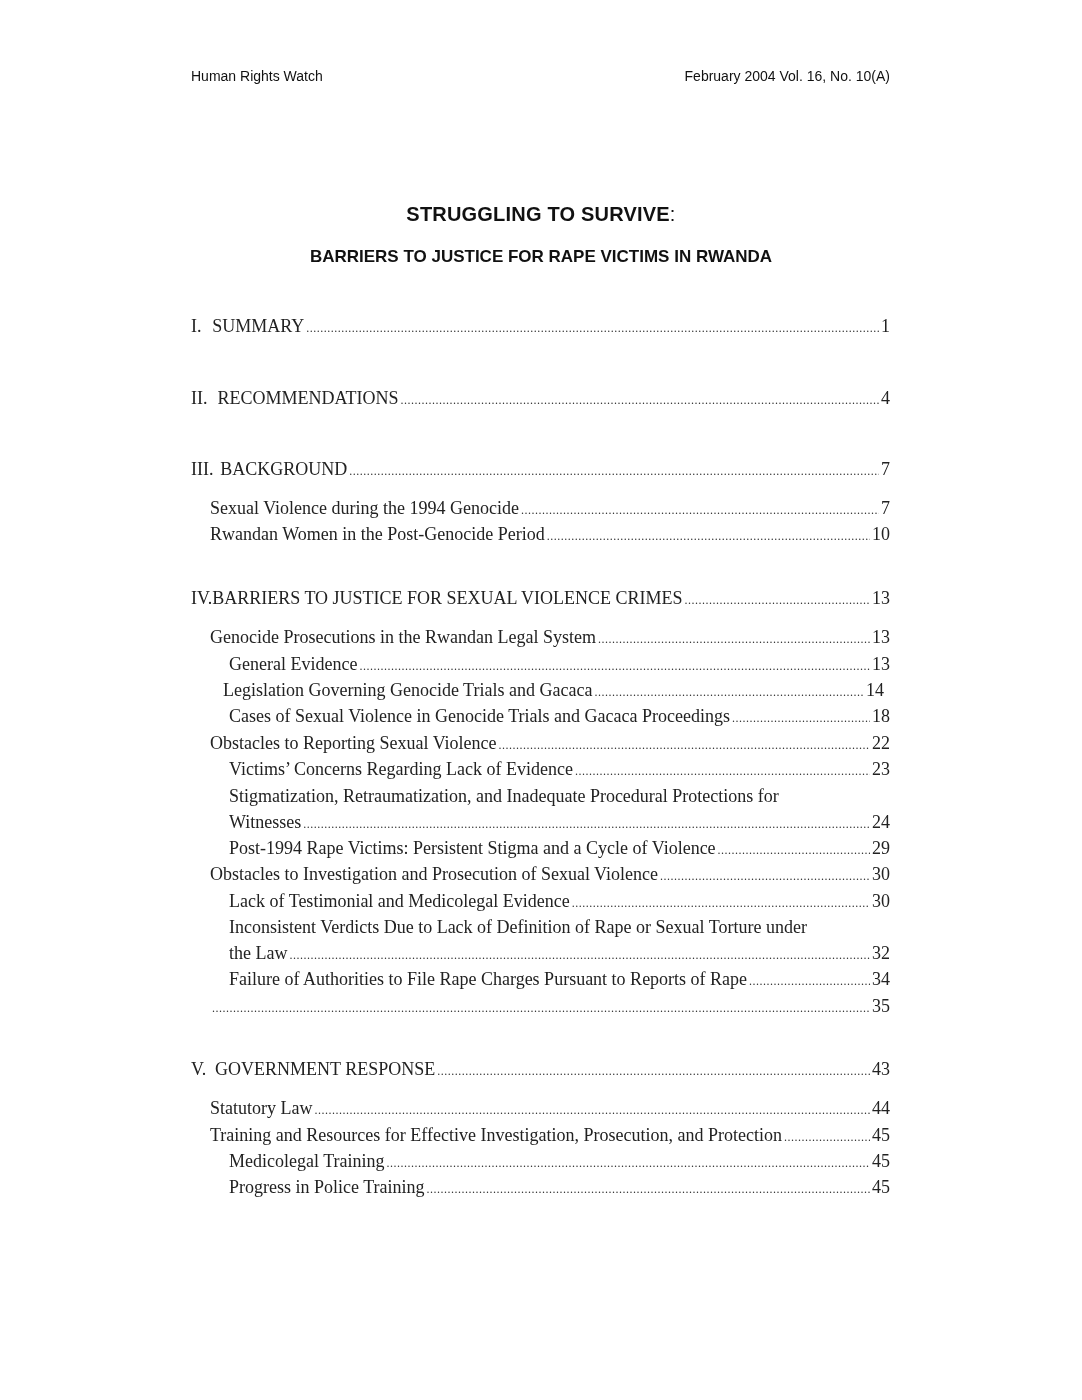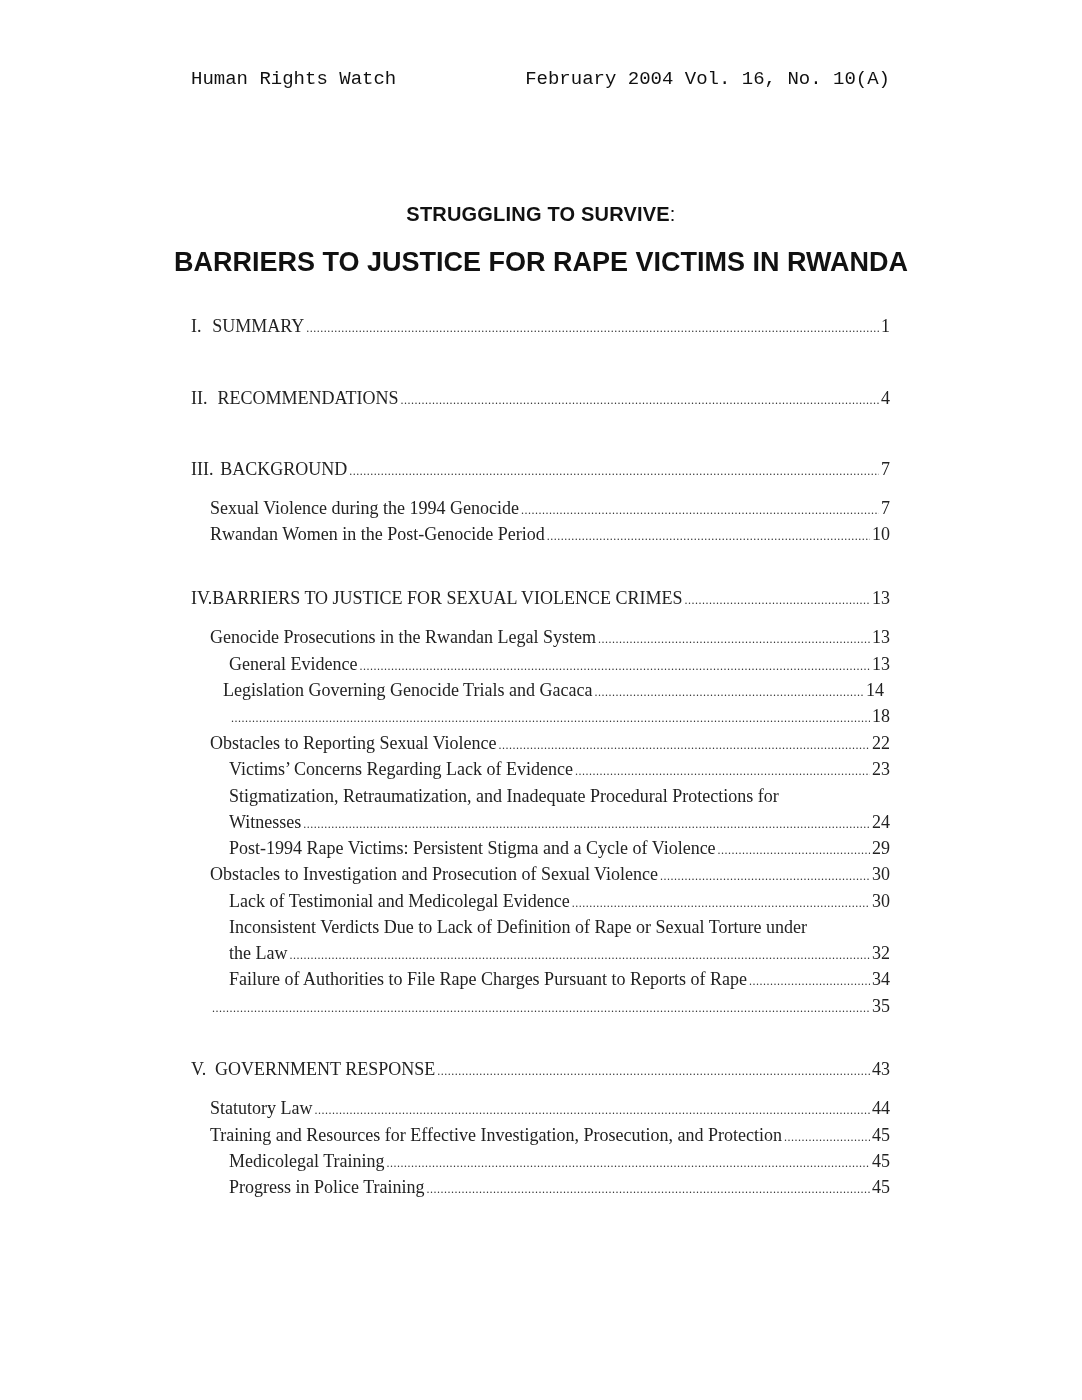--- a/index.html
+++ b/index.html
@@ -1,25 +1,25 @@
 <!DOCTYPE html>
 <html><head>
 <meta charset="utf-8">
 <style>
   html, body { margin: 0; padding: 0; background: #ffffff; }
   body { width: 1082px; height: 1400px; position: relative; overflow: hidden; color: #111; }
   .header { position: absolute; top: 68px; left: 191px; width: 699px; height: 26px;
-    font-family: Liberation Mono, monospace; font-size: 19px; }
+    font-family: Liberation Sans, sans-serif; font-size: 14px; }
   .header .left { position: absolute; left: 0; top: 0; }
   .header .right { position: absolute; right: 0; top: 0; }
   .title { position: absolute; top: 203px; left: 0; width: 1082px; text-align: center;
     font-family: "Liberation Sans", sans-serif; font-weight: bold; font-size: 20px; letter-spacing: 0.2px; }
   .title .colon { font-weight: normal; }
   .subtitle { position: absolute; top: 247px; left: 0; width: 1082px; text-align: center;
-    font-family: "Liberation Sans", sans-serif; font-weight: bold; font-size: 27px; }
+    font-family: "Liberation Sans", sans-serif; font-weight: bold; font-size: 17px; }
   .toc { position: absolute; left: 191px; width: 699px; top: 0; }
   .row { position: absolute; left: 0; width: 699px; height: 26px; display: flex; align-items: baseline;
     font-family: "Liberation Serif", serif; font-size: 18px; color: #222; white-space: nowrap; }
   .row .num { display: inline-block; }
   .row .label { flex: 0 0 auto; }
   .row .dots { flex: 1 1 auto; overflow: hidden; margin: 0 2px; color: #333; letter-spacing: 0.5px; }
   .row .dots::after { content: "......................................................................................................................................................................................................................................................................................................"; font-size: 12px; }
   .row .page { flex: 0 0 auto; }
   .row.nodots .label { white-space: nowrap; }
 </style>
@@ -82,20 +82,21 @@
     <span class="label">General Evidence</span>
     <span class="dots"></span>
     <span class="page">13</span>
   </div>
   <div class="row" style="top:680px; left:32px; width:661px">
     <span class="label">Legislation Governing Genocide Trials and Gacaca</span>
     <span class="dots"></span>
     <span class="page">14</span>
   </div>
   <div class="row" style="top:706px; left:38px; width:661px">
+    <span class="label">Cases of Sexual Violence in Genocide Trials and Gacaca Proceedings</span>
     <span class="dots"></span>
     <span class="page">18</span>
   </div>
   <div class="row" style="top:733px; left:19px; width:680px">
     <span class="label">Obstacles to Reporting Sexual Violence</span>
     <span class="dots"></span>
     <span class="page">22</span>
   </div>
   <div class="row" style="top:759px; left:38px; width:661px">
     <span class="label">Victims’ Concerns Regarding Lack of Evidence</span>

